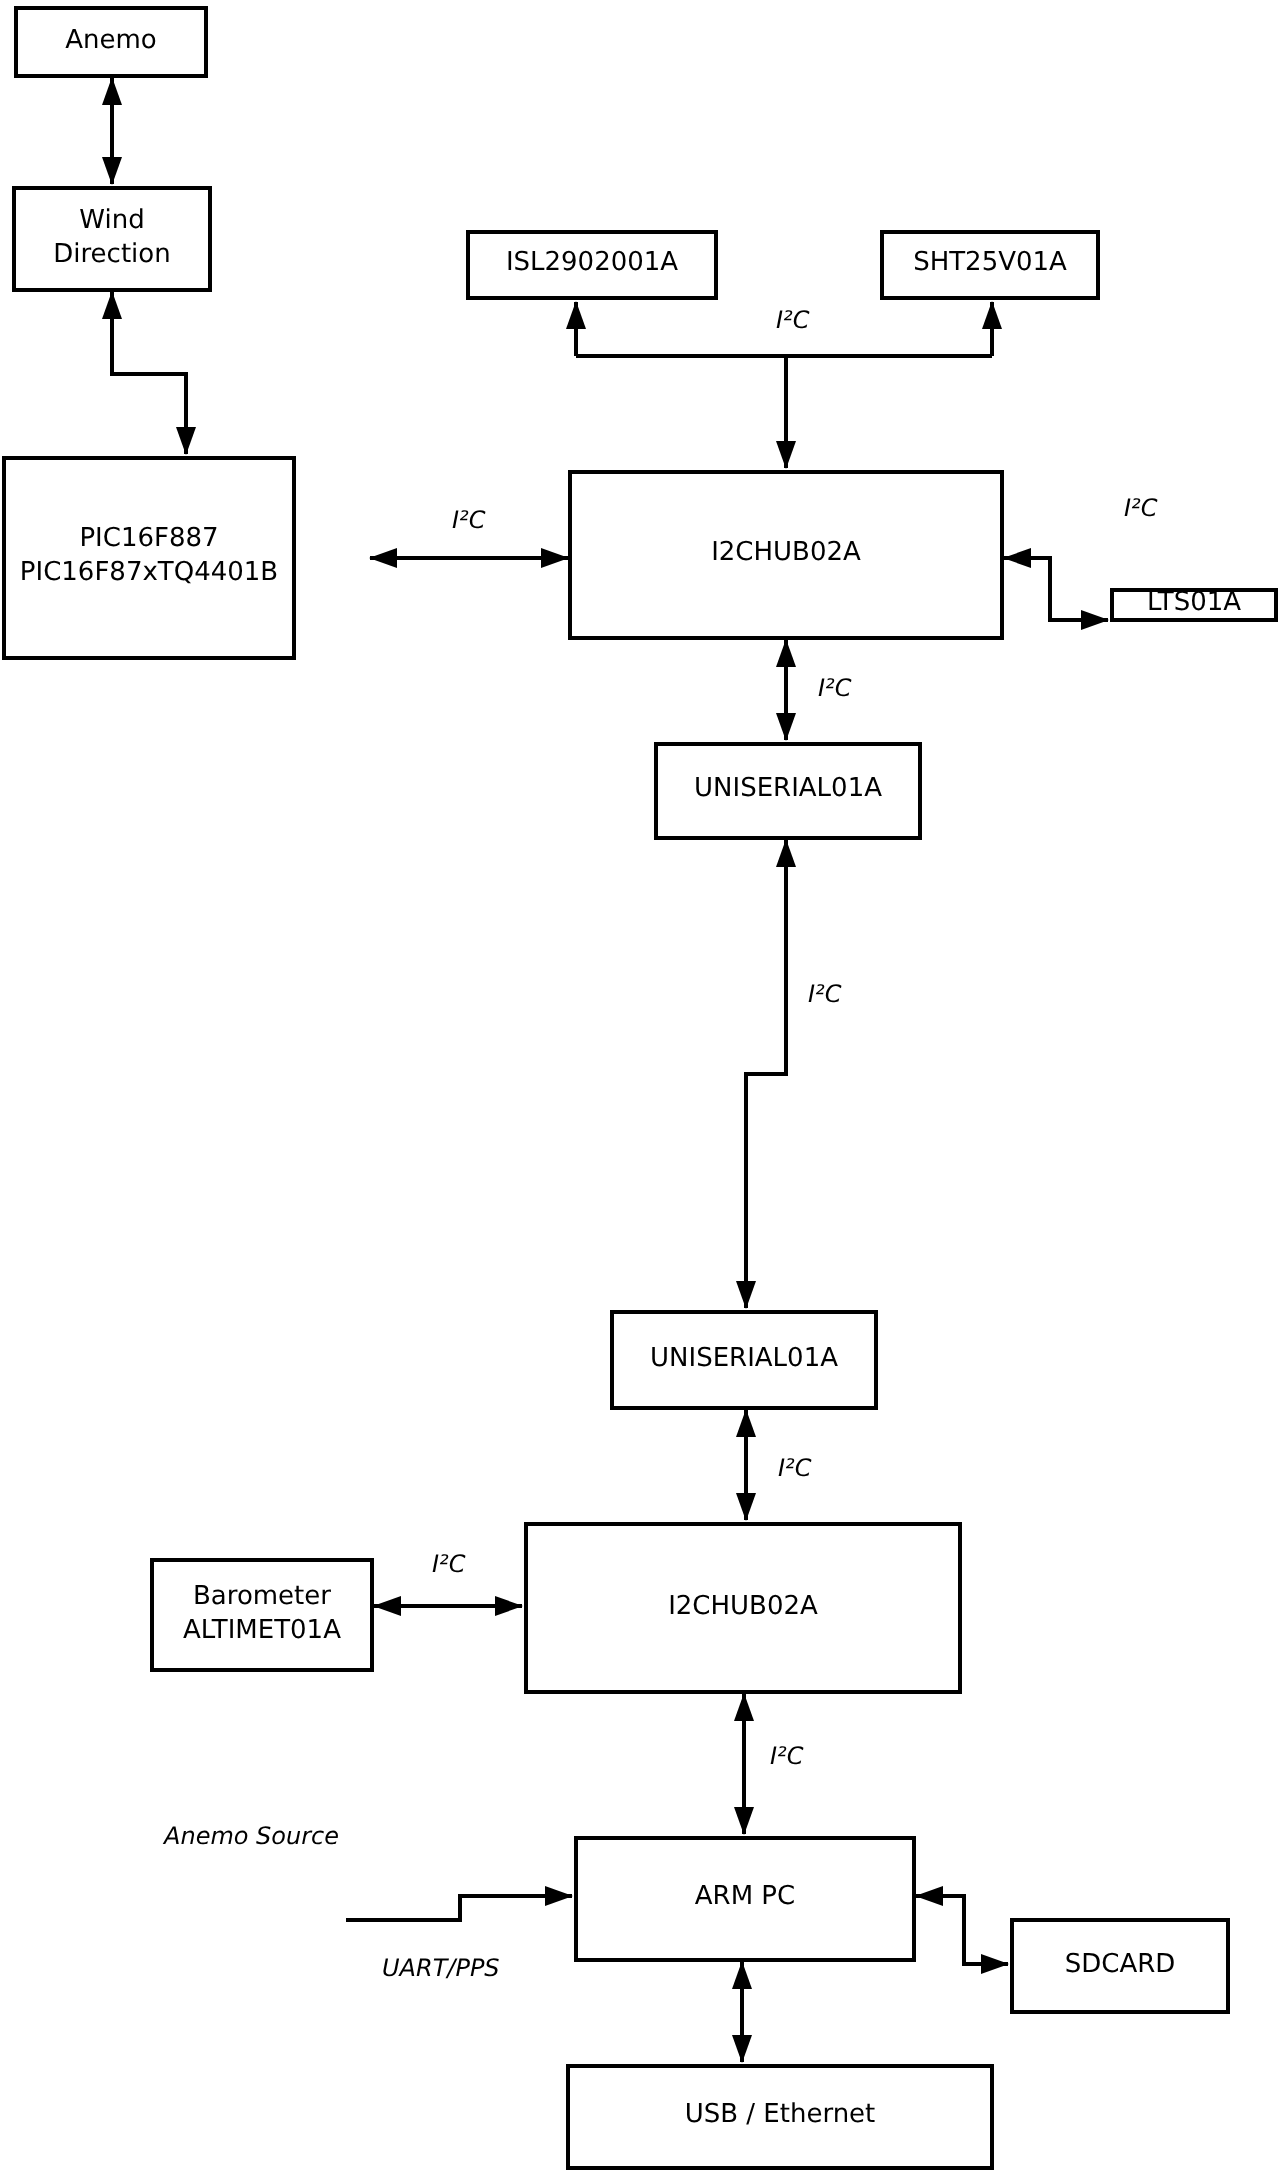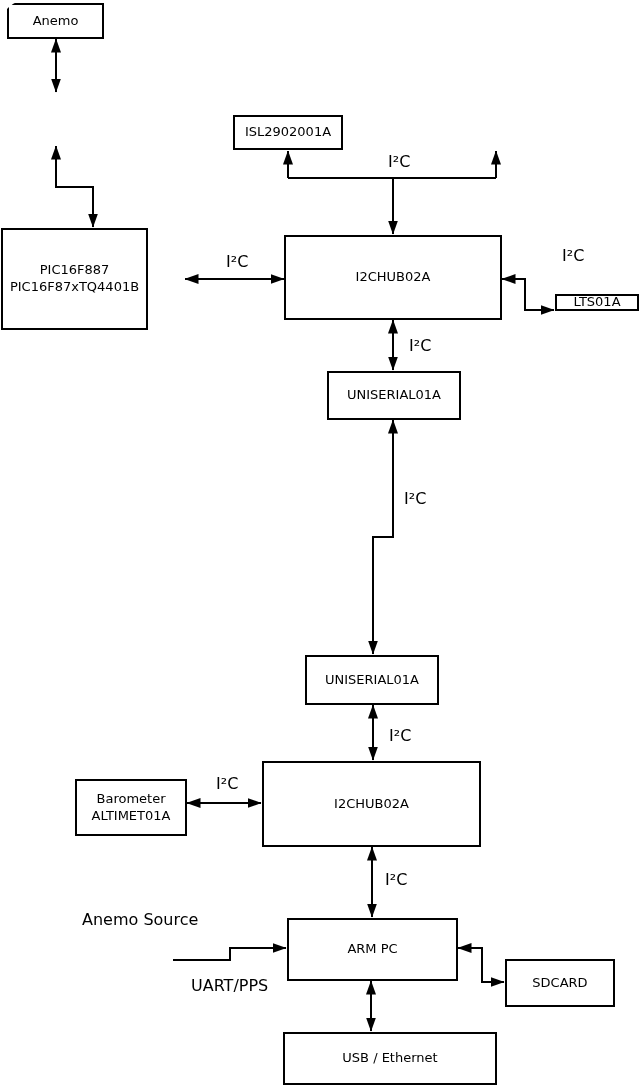--- a/index.html
+++ b/index.html
@@ -8,21 +8,20 @@
     background: #ffffff;
   }
   .canvas {
     position: relative;
     width: 640px;
     height: 1089px;
     background: #ffffff;
     font-family: "DejaVu Sans", "Liberation Sans", sans-serif;
     color: #000000;
     overflow: hidden;
-    border-radius: 27px;
   }
   .edges {
     position: absolute;
     left: 0;
     top: 0;
     width: 640px;
     height: 1089px;
     pointer-events: none;
   }
   .edge {
@@ -39,23 +38,24 @@
     flex-direction: column;
     align-items: center;
     justify-content: center;
     text-align: center;
     font-size: 13px;
     line-height: 1.3;
     white-space: nowrap;
   }
   .edge-label {
     position: absolute;
-    font-size: 16px;
+    font-size: 12px;
     line-height: 1;
     white-space: nowrap;
+    font-style: italic;
   }
 </style>
 </head>
 <body>
 
 <div class="canvas">
 
   <svg class="edges" viewBox="0 0 640 1089" xmlns="http://www.w3.org/2000/svg">
     <defs>
       <marker id="ah" viewBox="0 0 14 10" markerWidth="14" markerHeight="10" markerUnits="userSpaceOnUse" refX="13.5" refY="5" orient="auto-start-reverse">
@@ -81,30 +81,37 @@
 
     <path class="edge" d="M173,960 L230,960 L230,948 L286,948" marker-end="url(#ah)"></path>
     <path class="edge" d="M458,948 L482,948 L482,982 L504,982" marker-start="url(#ah)" marker-end="url(#ah)"></path>
     <path class="edge" d="M371,981 L371,1031" marker-start="url(#ah)" marker-end="url(#ah)"></path>
   </svg>
 
   <div class="node" style="left:7px;top:3px;width:97px;height:36px">
     <span>Anemo</span>
   </div>
 
+  <div class="node" style="left:6px;top:93px;width:100px;height:53px">
+    <span>Wind</span>
+    <span>Direction</span>
+  </div>
 
   <div class="node" style="left:1px;top:228px;width:147px;height:102px">
     <span>PIC16F887</span>
     <span>PIC16F87xTQ4401B</span>
   </div>
 
-  <div class="node" style="left:233px;top:115px;width:110px;height:35px">
+  <div class="node" style="left:233px;top:115px;width:126px;height:35px">
     <span>ISL2902001A</span>
   </div>
 
+  <div class="node" style="left:440px;top:115px;width:110px;height:35px">
+    <span>SHT25V01A</span>
+  </div>
 
   <div class="node" style="left:284px;top:235px;width:218px;height:85px">
     <span>I2CHUB02A</span>
   </div>
 
   <div class="node" style="left:555px;top:294px;width:84px;height:17px">
     <span>LTS01A</span>
   </div>
 
   <div class="node" style="left:327px;top:371px;width:134px;height:49px">

